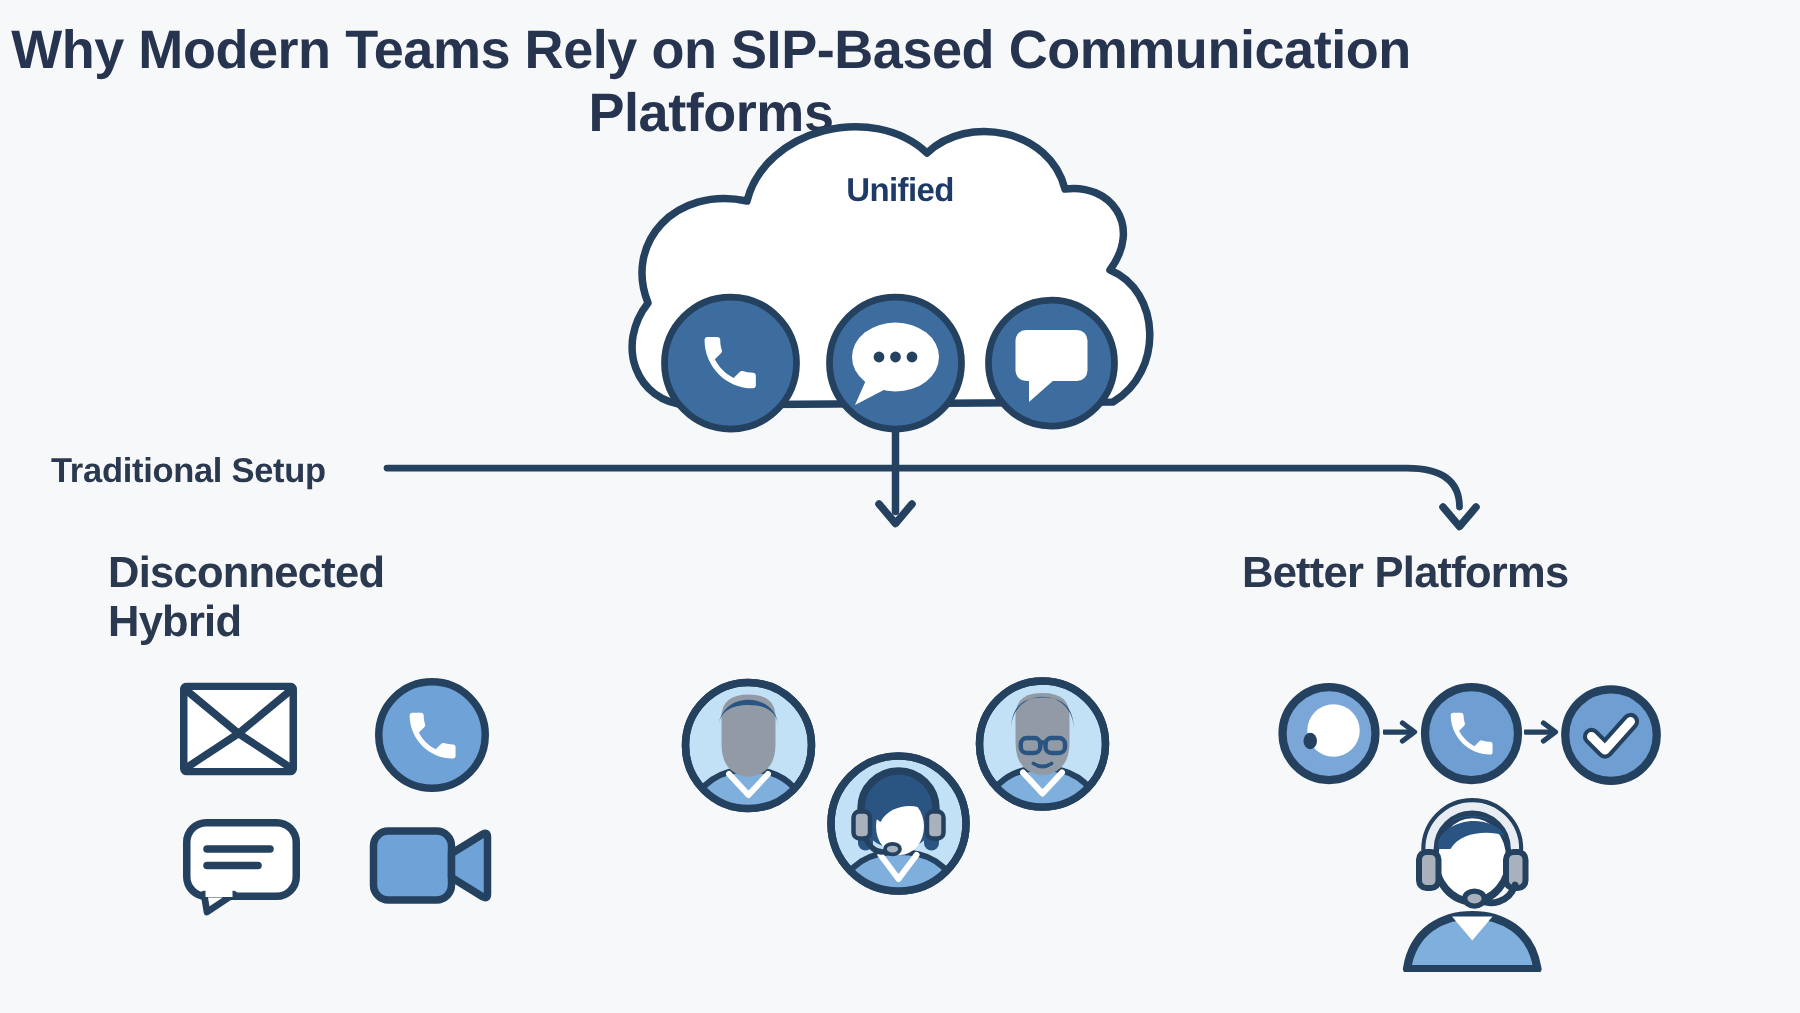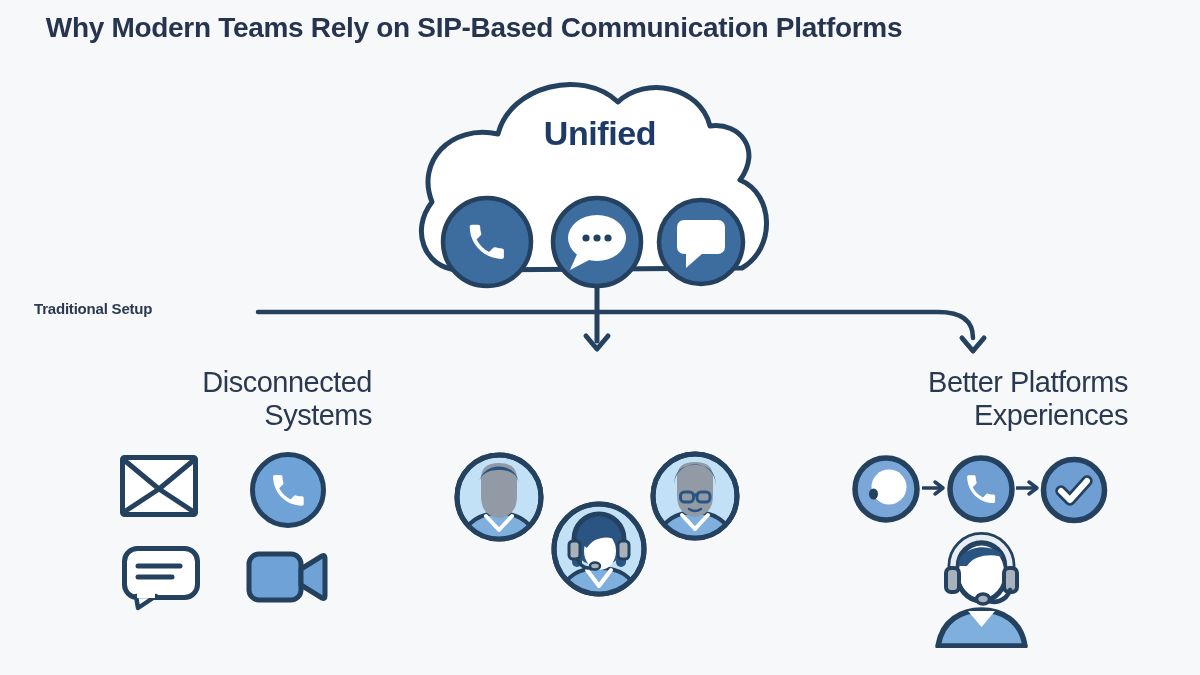--- a/index.html
+++ b/index.html
@@ -7,26 +7,26 @@
     --cloud-text:#1e3a66; --line-navy:#24415f; --circle-blue:#3d6d9f;
     --light-blue:#6fa3d8; --flow-lblue:#7aa7d8; --flow-blue:#6f9fd2;
     --avatar-bg:#c3e1f6; --face-gray:#929ba5; --hair-navy:#2a5583;
     --body-blue:#7fb0dd; --headset-gray:#a9b2bc;
   }
   html,body{margin:0;padding:0;background:var(--background);}
   #canvas{position:relative;width:1200px;height:675px;margin:0 auto;background:var(--background);
     font-family:"Liberation Sans",sans-serif;overflow:hidden;}
   .abs{position:absolute;}
   .title{position:absolute;left:0;top:12px;width:948px;text-align:center;
-    font-size:28px;font-weight:700;letter-spacing:-0.3px;color:var(--title-text);}
+    font-size:36px;font-weight:700;letter-spacing:-0.3px;color:var(--title-text);}
   .cloud-label{position:absolute;left:410px;width:380px;text-align:center;
-    font-size:34px;font-weight:700;letter-spacing:-0.4px;color:var(--cloud-text);}
-  .trad-label{position:absolute;left:34px;top:300px;font-size:15px;font-weight:700;
+    font-size:22px;font-weight:700;letter-spacing:-0.4px;color:var(--cloud-text);}
+  .trad-label{position:absolute;left:34px;top:300px;font-size:23px;font-weight:700;
     color:var(--heading-text);letter-spacing:-0.2px;}
-  .col-heading{position:absolute;top:366px;text-align:right;font-size:29px;font-weight:400;
+  .col-heading{position:absolute;top:366px;text-align:left;font-size:29px;font-weight:700;
     letter-spacing:-0.5px;line-height:33px;color:var(--heading-text);}
   .f-w{fill:#fff}.f-cb{fill:var(--circle-blue)}.f-lb{fill:var(--light-blue)}
   .f-flb{fill:var(--flow-lblue)}.f-fb{fill:var(--flow-blue)}.f-ab{fill:var(--avatar-bg)}
   .f-fg{fill:var(--face-gray)}.f-hn{fill:var(--hair-navy)}.f-bb{fill:var(--body-blue)}
   .f-hg{fill:var(--headset-gray)}.f-n{fill:var(--line-navy)}.f-none{fill:none}
   .s-n{stroke:var(--line-navy)}.s-w{stroke:#fff}.s-hn{stroke:var(--hair-navy)}
   .rnd{stroke-linecap:round;stroke-linejoin:round}
 </style>
 </head>
 <body>
@@ -62,27 +62,26 @@
       <path class="f-w" d="M276 190 L276 206 L293 191 Z"></path>
     </g>
   </svg>
 
   <div class="cloud-label" style="top:114px">Unified</div>
 
   <div class="trad-label">Traditional Setup</div>
 
   <div class="col-heading" style="left:72px;width:300px">
     <div>Disconnected</div>
-    <div>Systems</div>
+    <div>Hybrid</div>
   </div>
   <div class="col-heading" style="left:396px;width:400px">
   </div>
   <div class="col-heading" style="left:828px;width:300px">
     <div>Better Platforms</div>
-    <div>Experiences</div>
   </div>
 
   <svg class="abs" style="left:120px;top:455px" width="78" height="62" viewBox="0 0 78 62">
     <rect x="2.5" y="2.5" width="73" height="57" rx="2" class="f-w s-n rnd" stroke-width="5"></rect>
     <polyline points="4,5 39,34 74,5" class="f-none s-n rnd" stroke-width="5"></polyline>
     <polyline points="4,57 39,34 74,57" class="f-none s-n rnd" stroke-width="5"></polyline>
   </svg>
   <svg class="abs" style="left:248px;top:450px" width="80" height="80" viewBox="0 0 80 80">
     <circle cx="40" cy="40" r="35.5" class="f-lb s-n" stroke-width="5"></circle>
     <path class="f-w" transform="translate(20,20) scale(1.7)" d="M6.62 10.79c1.44 2.83 3.76 5.14 6.59 6.59l2.2-2.21c.27-.27.67-.36 1.02-.24 1.12.37 2.33.57 3.57.57.55 0 1 .45 1 1V20c0 .55-.45 1-1 1-9.39 0-17-7.61-17-17 0-.55.45-1 1-1h3.5c.55 0 1 .45 1 1 0 1.25.2 2.45.57 3.57.11.35.03.74-.25 1.02l-2.2 2.2z"></path>

